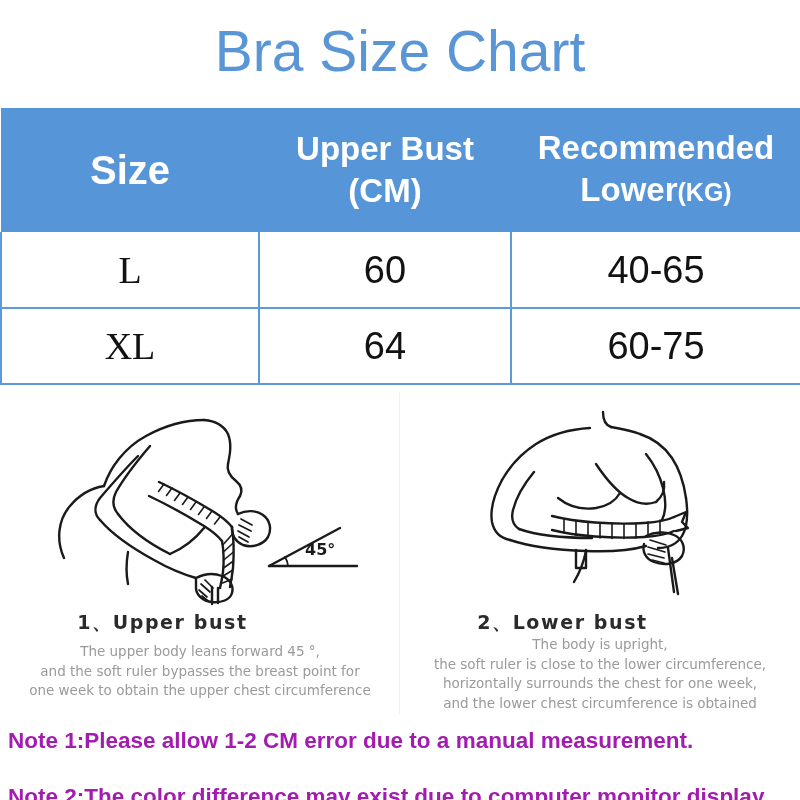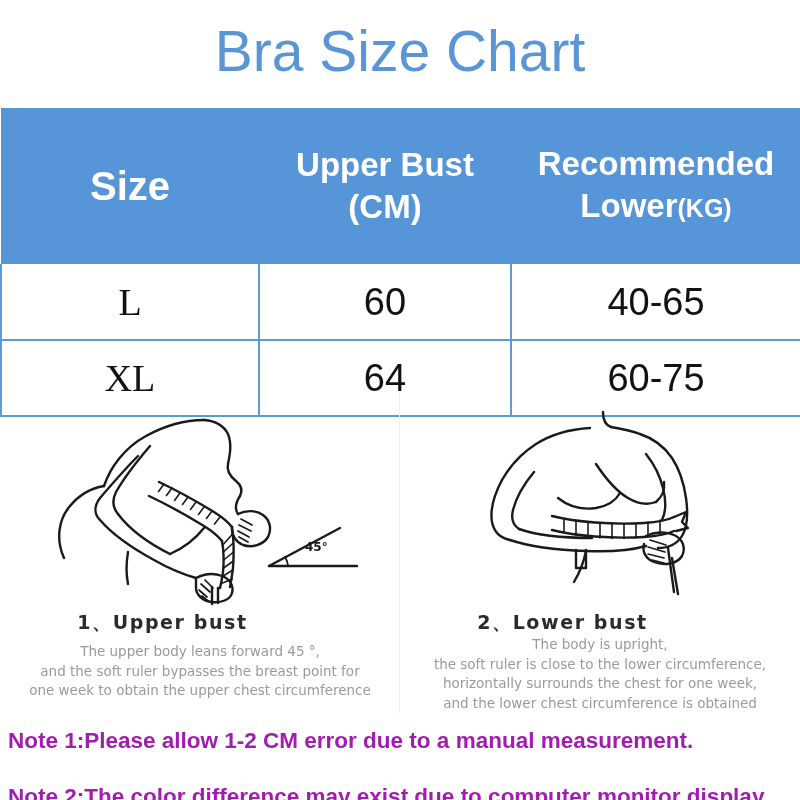--- a/index.html
+++ b/index.html
@@ -46,21 +46,21 @@
     top: 108px;
     width: 800px;
     border-collapse: collapse;
     table-layout: fixed;
   }
   .size-table col.c-size  { width: 258px; }
   .size-table col.c-bust  { width: 252px; }
   .size-table col.c-weight{ width: 290px; }
 
   .size-table thead tr {
-    height: 156px;
+    height: 124px;
   }
   .size-table thead th {
     background: #5695d8;
     color: #ffffff;
     border: none;
     padding: 0;
     vertical-align: middle;
     text-align: center;
     font-family: "Liberation Sans", sans-serif;
     font-weight: bold;
@@ -295,21 +295,21 @@
 
           <path d="M212 189 L 212 206"></path>
           <path d="M218 190 L 218 205"></path>
 
           <g>
             <path d="M269 168 L 357 168" stroke-width="2.4"></path>
             <path d="M269 168 L 340 130" stroke-width="2.4"></path>
             <path d="M288 168 A 19 19 0 0 0 285 159" stroke-width="1.8"></path>
           </g>
         </svg>
-        <div style="position:absolute;left:305px;top:142px;font-family:'DejaVu Sans',sans-serif;font-size:12px;font-weight:bold;color:#1a1a1a;">45°</div>
+        <div style="position:absolute;left:305px;top:142px;font-family:'DejaVu Sans',sans-serif;font-size:16px;font-weight:bold;color:#1a1a1a;">45°</div>
       </div>
 
       <div class="step-heading">1、Upper bust</div>
 
       <div class="step-body">
         <span class="bl">The upper body leans forward 45 °,</span>
         <span class="bl">and the soft ruler bypasses the breast point for</span>
         <span class="bl">one week to obtain the upper chest circumference</span>
       </div>
     </div>

